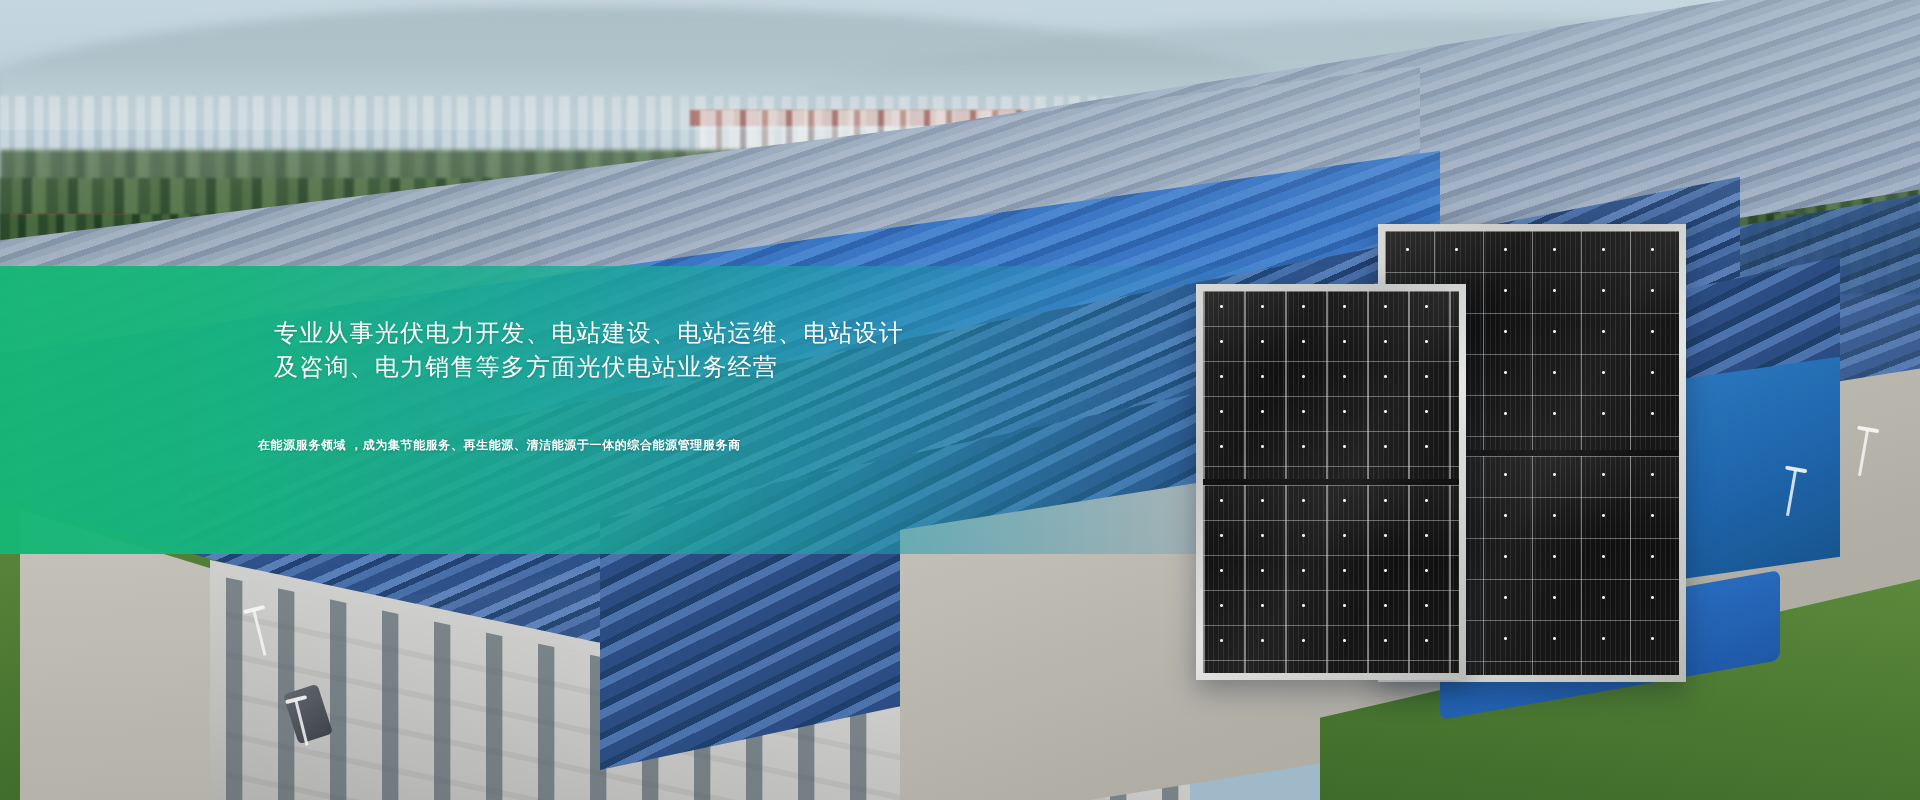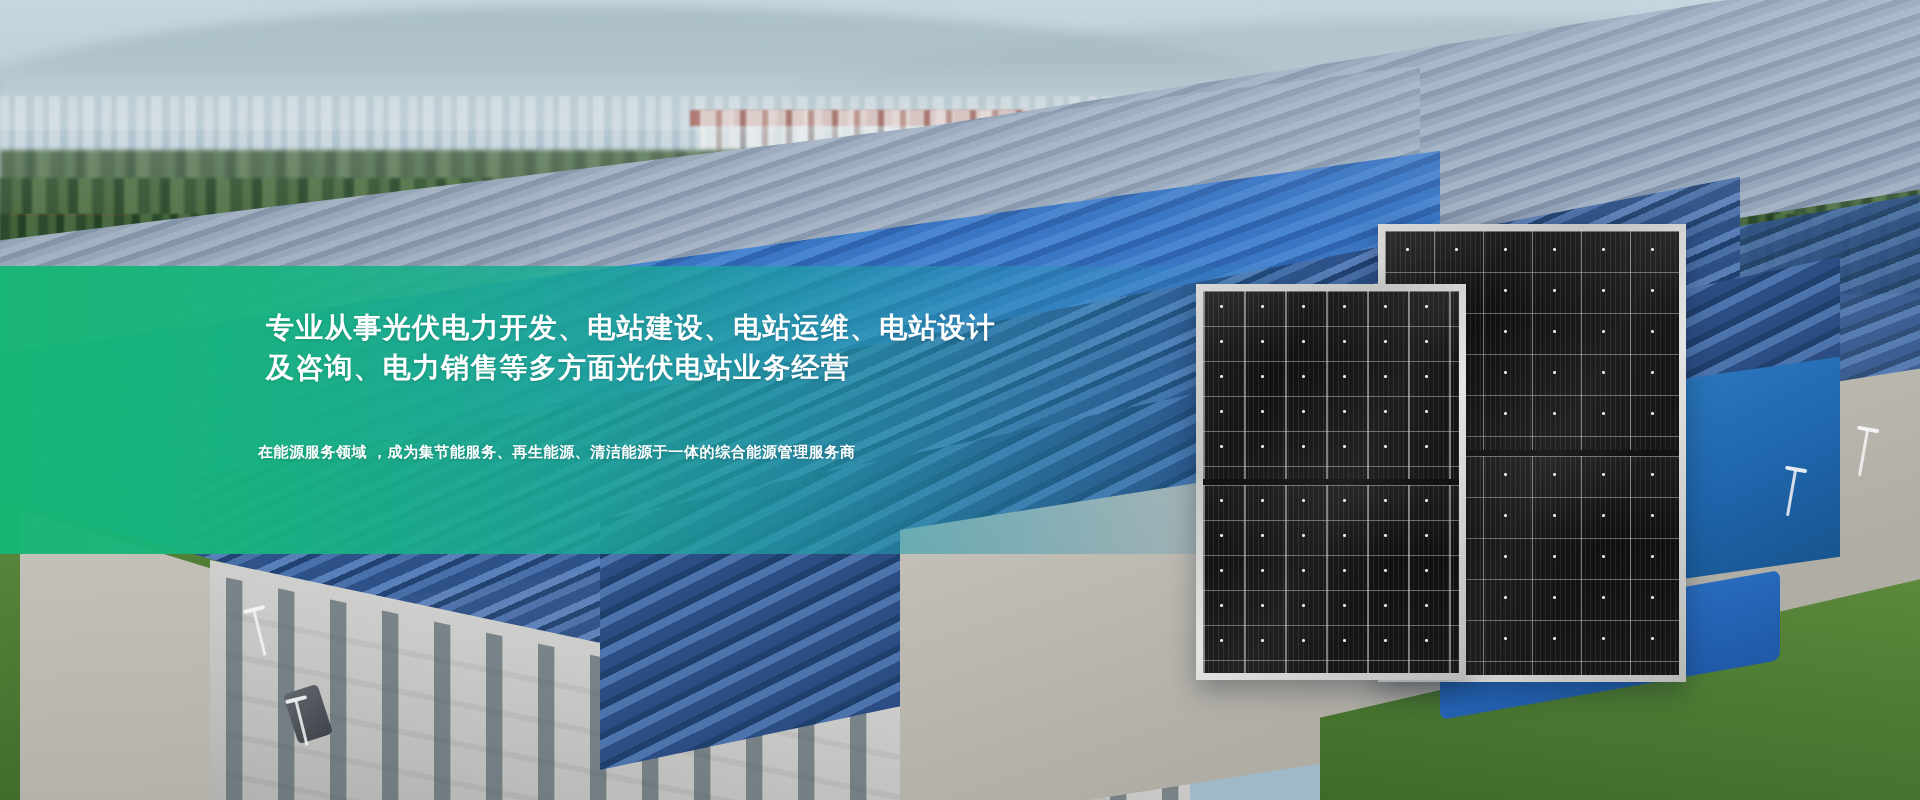--- a/index.html
+++ b/index.html
@@ -312,31 +312,31 @@
 
   
   .copy {
     position: absolute;
     left: 258px;
     top: 300px;
     width: 1000px;
     color: #ffffff;
   }
   .headline {
-    font-size: 28px;
+    font-size: 24px;
     line-height: 1.42;
-    font-weight: 700;
+    font-weight: 400;
     letter-spacing: 1.2px;
-    margin: 8px;
+    margin: 16px;
     text-shadow: 0 1px 3px rgba(0,0,0,.16);
     white-space: pre-line;
   }
   .subline {
     margin: 52px 0 0 0;
-    font-size: 15px;
+    font-size: 12px;
     font-weight: 700;
     letter-spacing: .6px;
     line-height: 1.6;
     text-shadow: 0 1px 3px rgba(0,0,0,.18);
   }
 
   
   .panel {
     position: absolute;
     background: linear-gradient(135deg, #d8d9d6 0%, #c2c4c1 28%, #e5e6e3 55%, #b7b9b6 100%);

